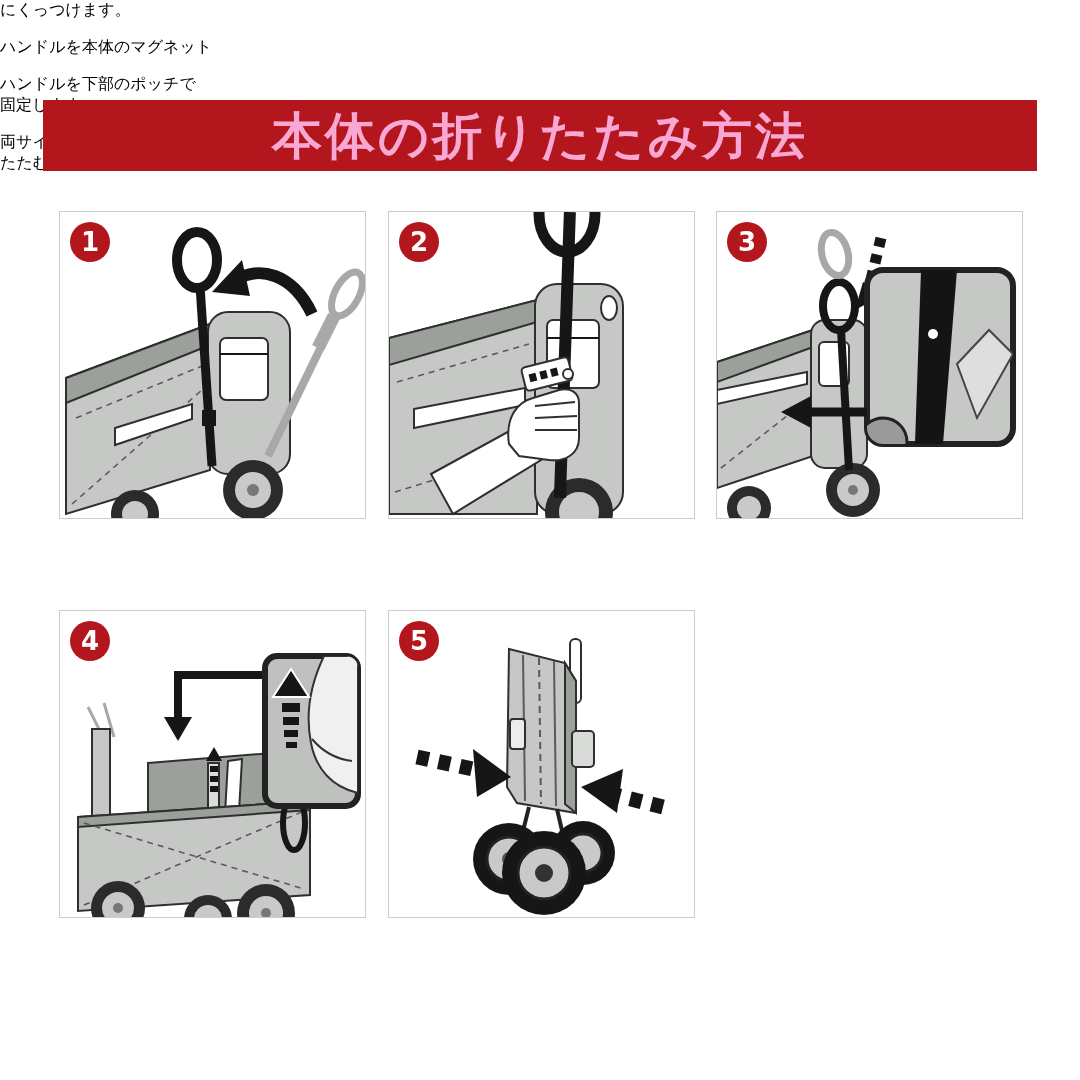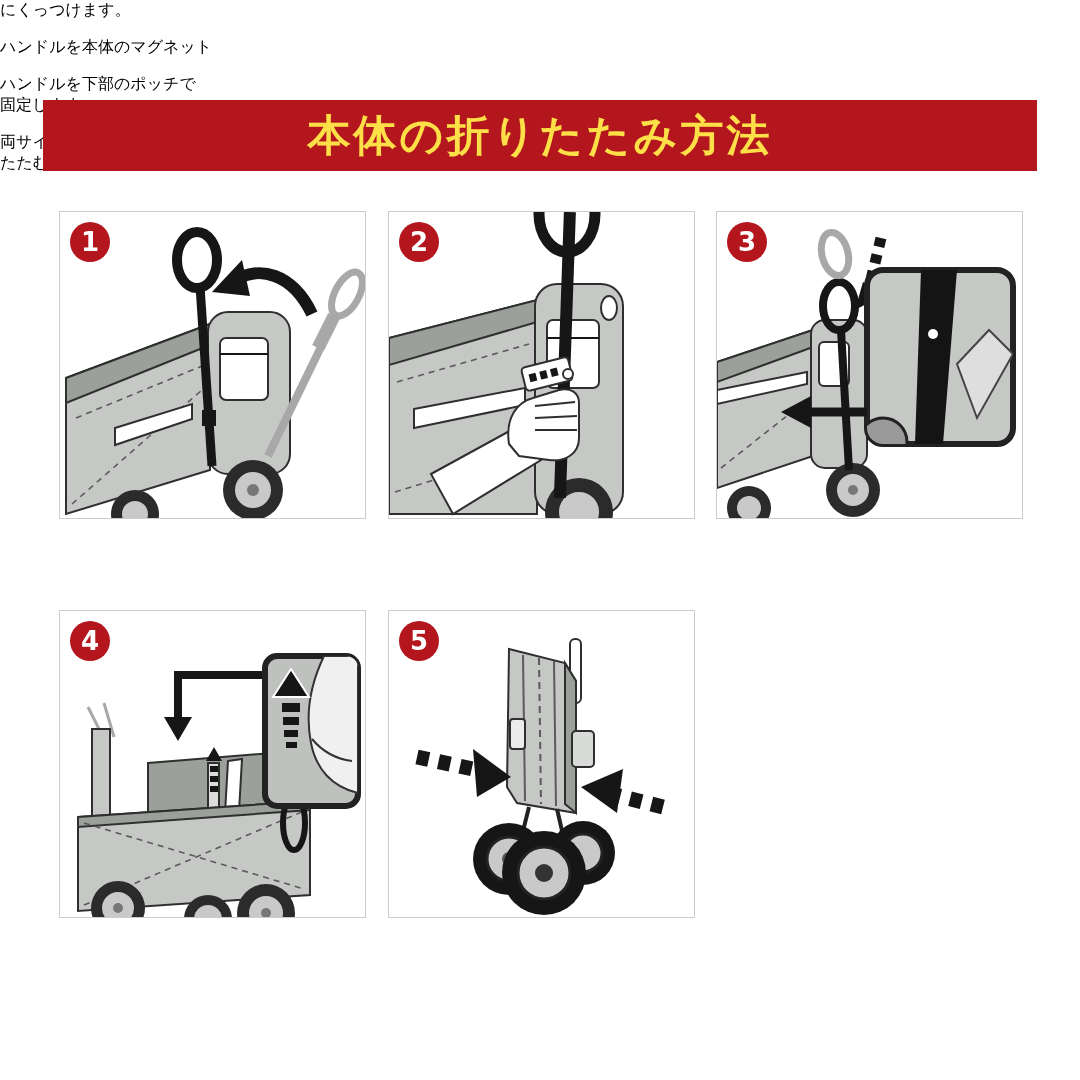--- a/index.html
+++ b/index.html
@@ -1,21 +1,21 @@
 <!DOCTYPE html>
 <html style="--accent: #b4161e; --captext: #1e1e1e;"><head>
 <meta charset="utf-8">
 <style>
   html,body{margin:0;padding:0;background:#fff;}
   body{font-family:"DejaVu Sans","Liberation Sans",sans-serif;}
   .canvas{position:relative;width:1080px;height:1080px;background:#ffffff;overflow:hidden;}
 
   .banner{position:absolute;left:43px;top:100px;width:994px;height:71px;
           background:var(--accent,#b4161e);display:flex;align-items:center;justify-content:center;}
-  .banner h1{margin:8px;color:#fde047;font-size:43px;font-weight:800;letter-spacing:3px;line-height:1;}
+  .banner h1{margin:8px;color:#f9a8d4;font-size:50px;font-weight:800;letter-spacing:3px;line-height:1;}
 
   .panel{position:absolute;width:305px;height:306px;border:1px solid #cccccc;background:#ffffff;}
   .badge{position:absolute;left:10px;top:10px;width:40px;height:40px;border-radius:50%;
          background:var(--accent,#b4161e);color:#ffffff;font-size:26px;font-weight:800;
          display:flex;align-items:center;justify-content:center;z-index:3;}
   .panel svg{position:absolute;left:0;top:0;width:100%;height:100%;}
 
   .caption{position:absolute;width:340px;color:var(--captext,#1e1e1e);
            font-size:24px;line-height:34px;font-weight:700;letter-spacing:1px;}
 

